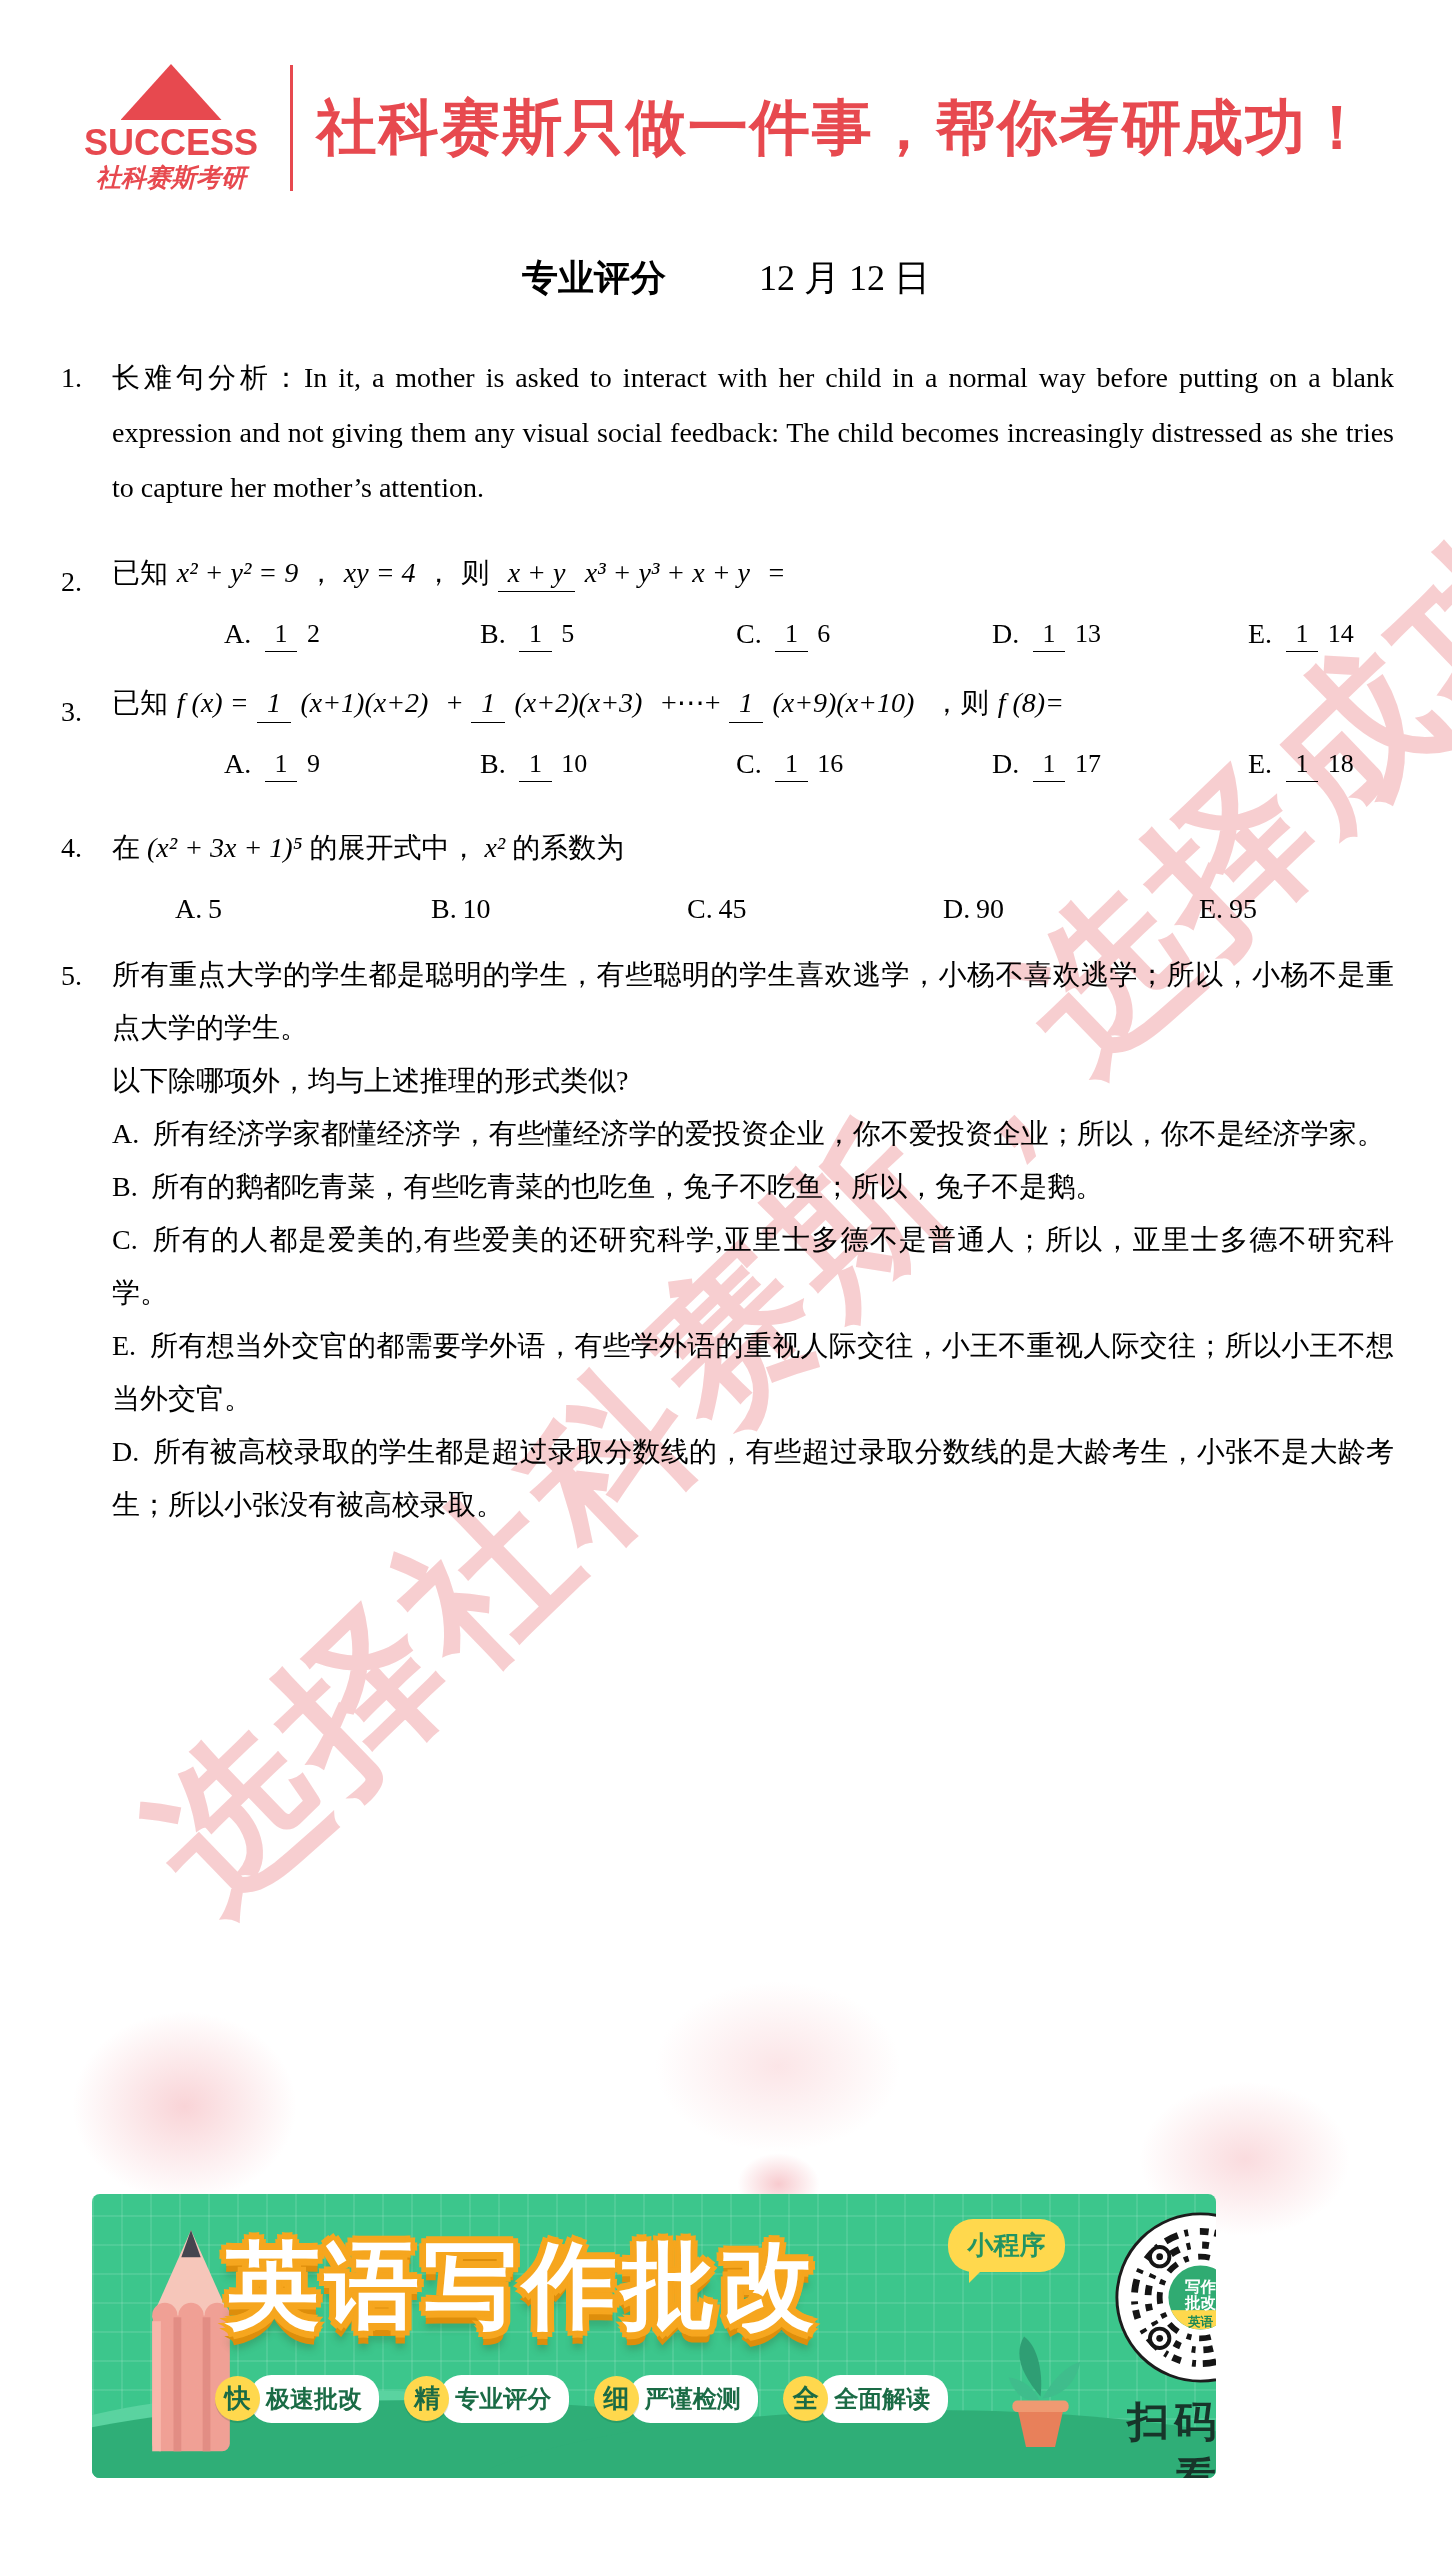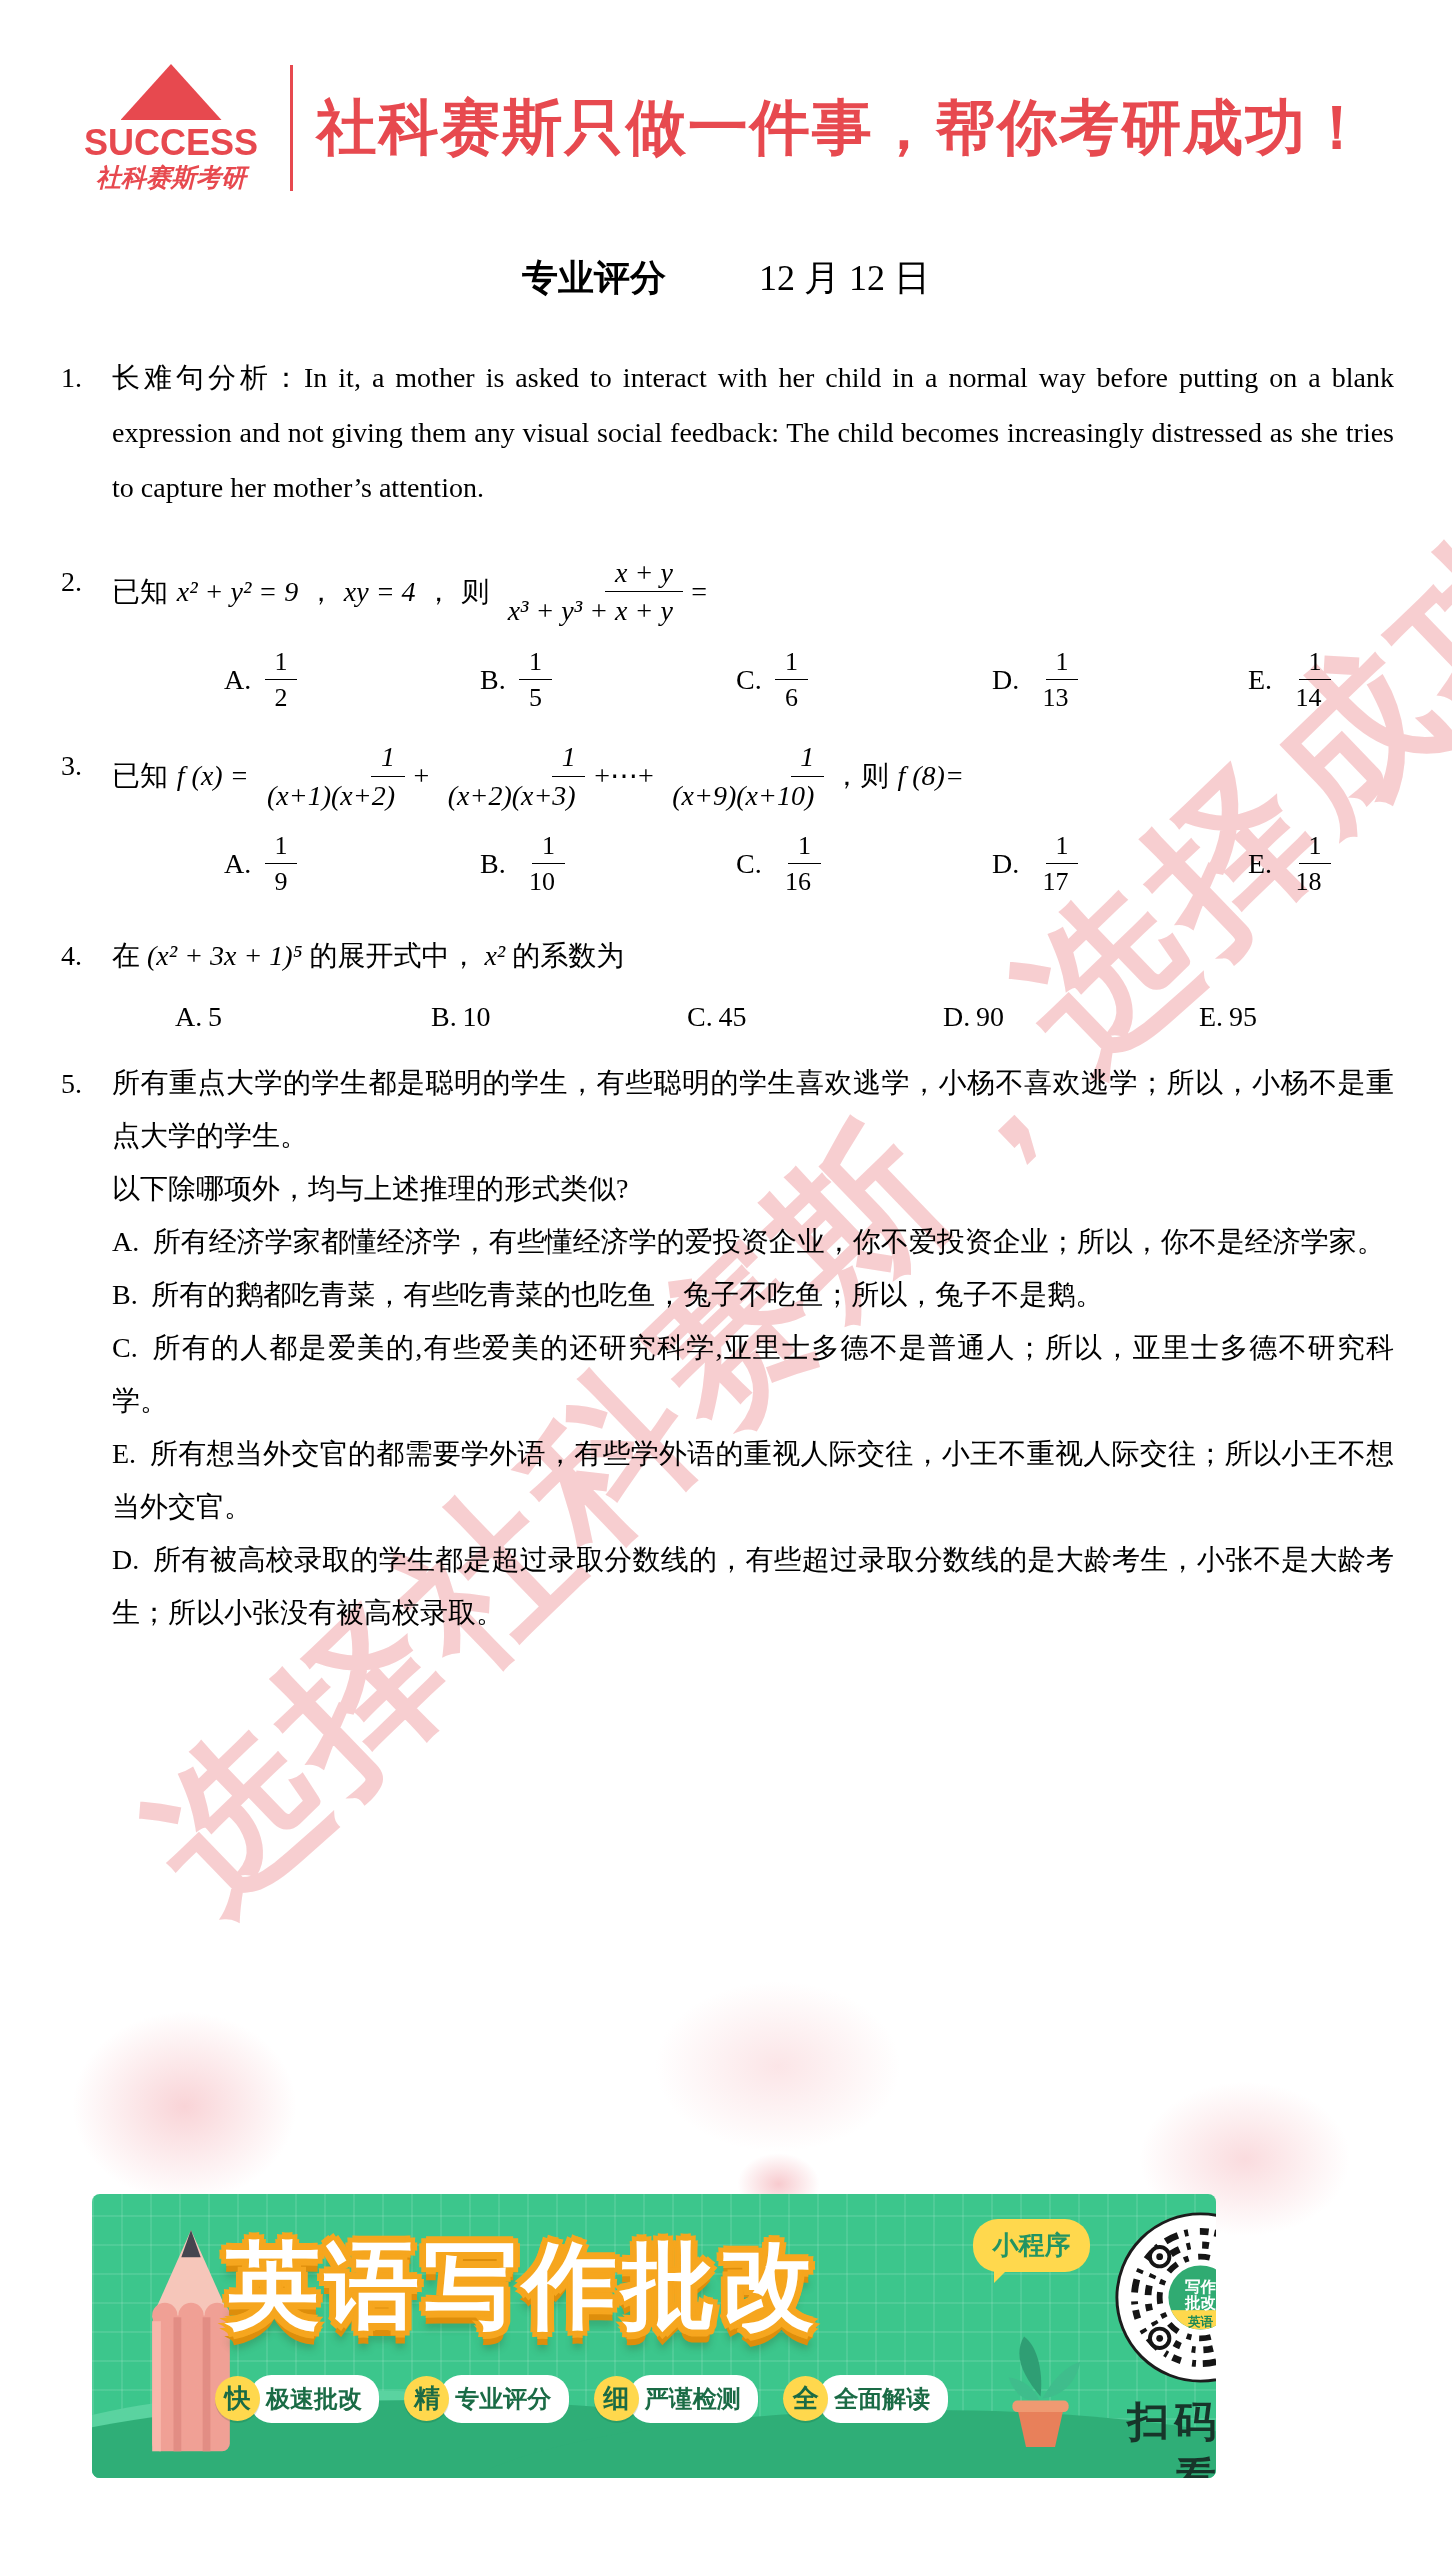--- a/index.html
+++ b/index.html
@@ -22,21 +22,21 @@
   .doc-title .t-date{font-size:36px;}
 
   
   .qwrap{position:relative;z-index:2;}
   .q{display:flex;margin:0 58px 0 61px;}
   .qno{width:51px;flex:none;font-size:28px;line-height:55px;}
   .qbody{flex:1;font-size:28px;line-height:55px;}
   .just{text-align:justify;}
   .mathrow{display:flex;align-items:center;flex-wrap:nowrap;gap:8.8px;line-height:1.3;}
   .it{font-style:italic;}
-  .frac{display:inline-flex;flex-direction:column;align-items:flex-end;vertical-align:middle;}
+  .frac{display:inline-flex;flex-direction:row;align-items:flex-start;vertical-align:middle;}
   .frac .num{padding:0 9.7px;border-bottom:1.9px solid #000;line-height:1.35;text-align:center;}
   .frac .den{padding:0 9.7px;line-height:1.35;text-align:center;}
   .opts{display:flex;margin-top:13.6px;font-size:28px;align-items:center;}
   .opts.frac-opts{margin-left:173px;}
   .opts.val-opts{margin-left:126px;}
   .opt{width:256px;display:flex;align-items:center;flex:none;}
   .opt:last-child{width:auto;}
   .opt-label{margin-right:13.6px;}
   .opt .frac{font-size:26px;}
   .q5 p{margin:0;}
@@ -63,21 +63,21 @@
                            repeating-linear-gradient(90deg,rgba(255,255,255,0.10) 0 1.9px,transparent 1.9px 29px);
           overflow:hidden;font-family:"Liberation Sans","DejaVu Sans",sans-serif;}
   .hill-light{position:absolute;left:-117px;bottom:-97px;width:739px;height:185px;background:#5ad3a0;border-radius:50%;}
   .hill-dark{position:absolute;left:-156px;bottom:-126px;width:973px;height:204px;background:#2fae77;border-radius:50%;}
   .hill-dark2{position:absolute;right:-195px;bottom:-146px;width:973px;height:214px;background:#2fae77;border-radius:50%;}
   .pencil{position:absolute;left:21.4px;bottom:17.5px;}
   .banner-title{position:absolute;left:134px;top:29px;font-weight:900;font-size:94px;letter-spacing:4.9px;color:#fff;white-space:nowrap;
       text-shadow:-4.9px -4.9px 0 #f6a61e,4.9px -4.9px 0 #f6a61e,-4.9px 4.9px 0 #f6a61e,4.9px 4.9px 0 #f6a61e,
                   -6.8px 0 0 #f6a61e,6.8px 0 0 #f6a61e,0 -6.8px 0 #f6a61e,0 6.8px 0 #f6a61e,
                   0 12.6px 0 #dd8e0b,0 17.5px 7.8px rgba(40,80,40,0.25);}
-  .bubble{position:absolute;left:881px;top:25px;background:#ffd84d;color:#229463;font-weight:bold;font-size:26px;
+  .bubble{position:absolute;left:856px;top:25px;background:#ffd84d;color:#229463;font-weight:bold;font-size:26px;
           padding:8.8px 19.5px;border-radius:25px;}
   .bubble:after{content:"";position:absolute;left:21.4px;bottom:-11.7px;border:9.7px solid transparent;border-top-color:#ffd84d;border-left-color:#ffd84d;}
   .features{position:absolute;left:123px;top:181px;display:flex;gap:25px;}
   .feat{display:flex;align-items:center;}
   .feat-tag{width:45px;height:45px;border-radius:50%;background:#ffd84d;color:#1a6b45;font-weight:bold;font-size:26px;
             display:flex;align-items:center;justify-content:center;position:relative;z-index:1;box-shadow:0 1.9px 0 rgba(0,60,30,0.15);}
   .feat-text{background:#fff;color:#1a6b45;font-weight:bold;font-size:24px;padding:7.8px 17.5px 7.8px 15.6px;border-radius:21.4px;margin-left:-9.7px;}
   .plant{position:absolute;left:903px;top:125px;}
   .qr{position:absolute;left:1021px;top:15.6px;}
   .scan{position:absolute;left:1012px;top:200px;width:187px;text-align:center;font-weight:bold;font-size:42px;

